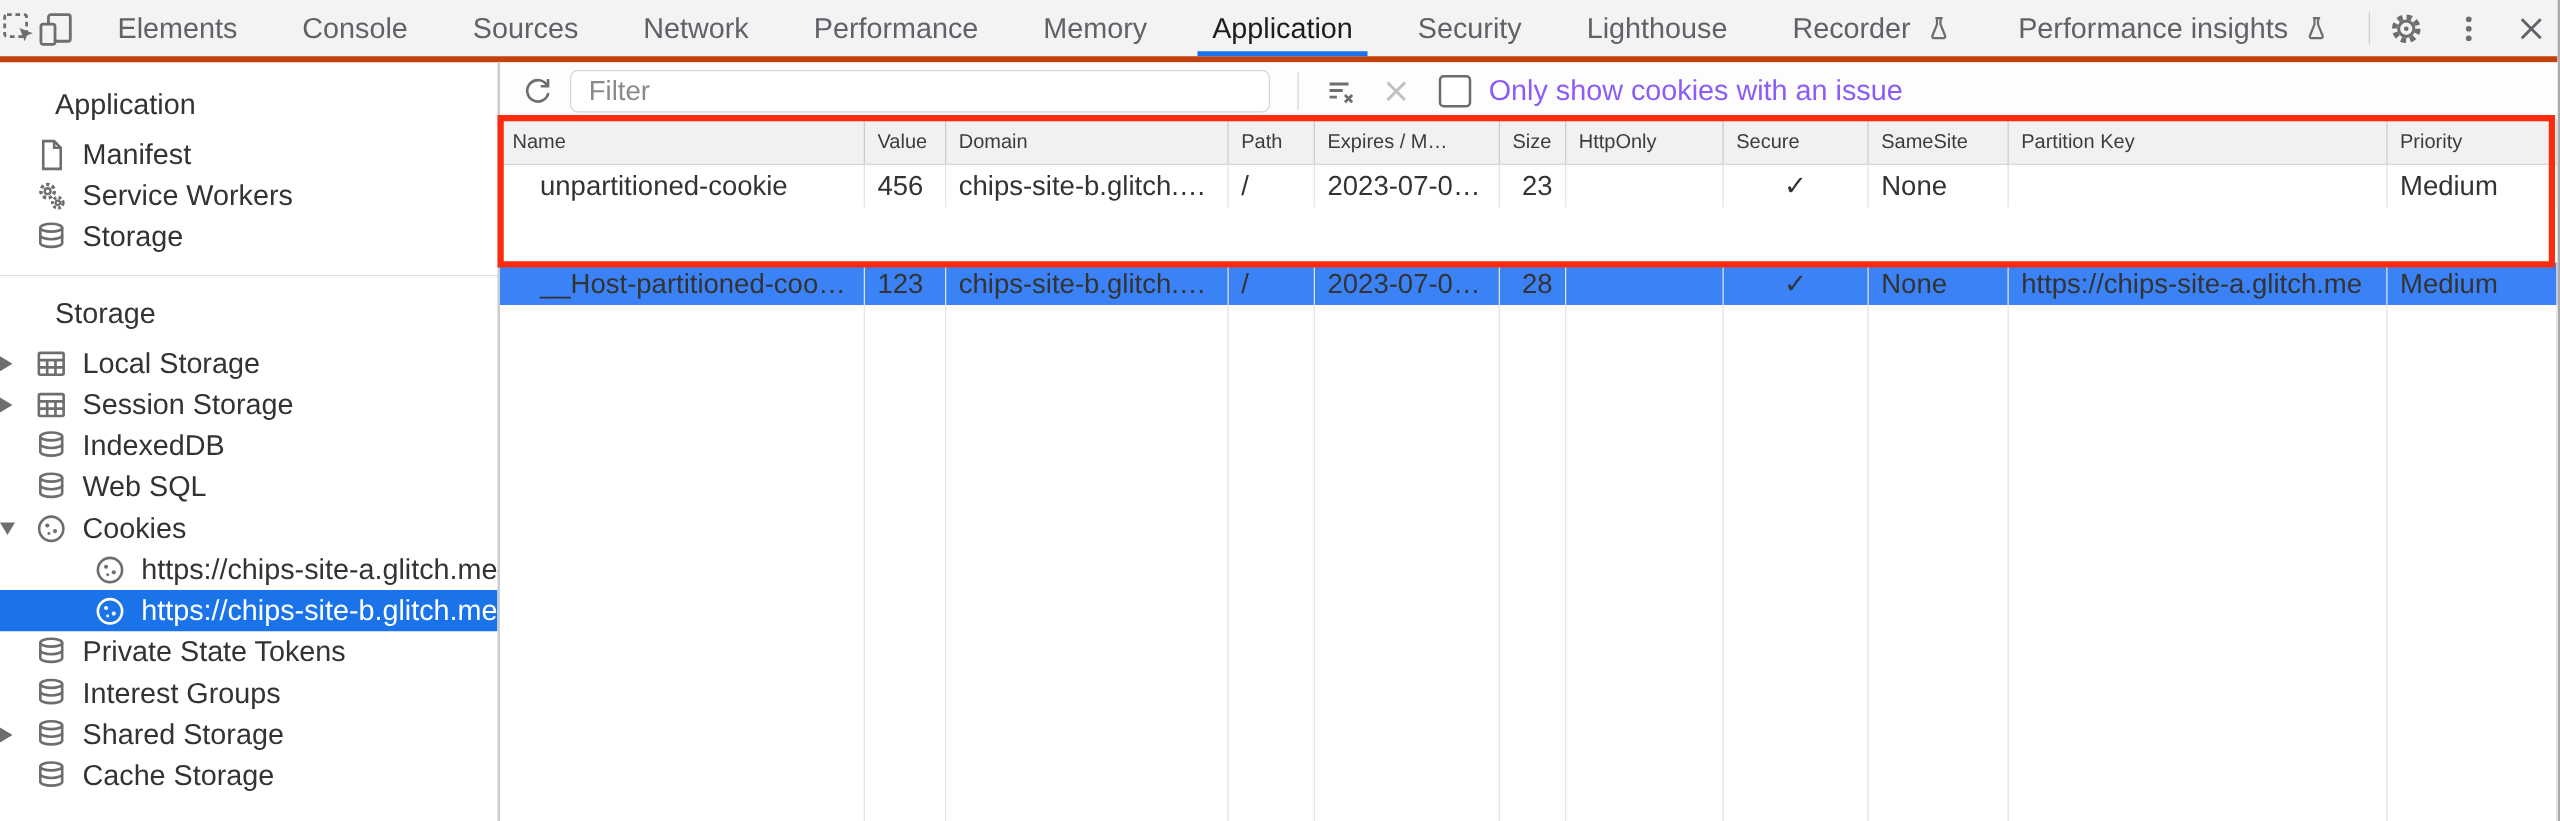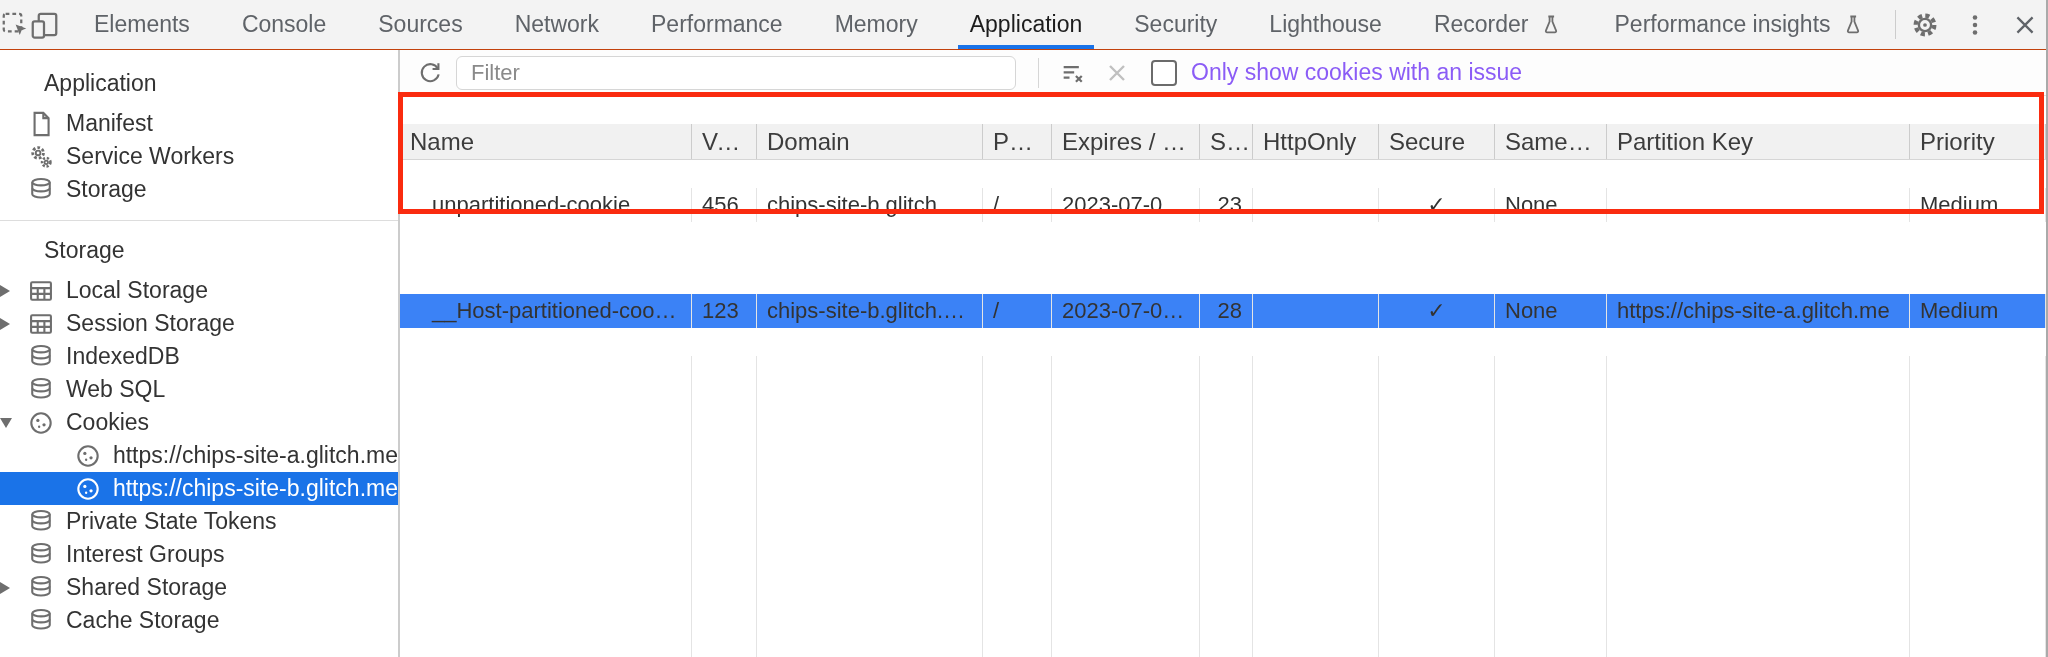--- a/index.html
+++ b/index.html
@@ -3,21 +3,21 @@
 <meta charset="utf-8">
 <style>
   * { box-sizing: border-box; margin: 0; padding: 0; }
   html,body { width:2048px; height:657px; overflow:hidden; }
   body {
     font-family: "Liberation Sans", sans-serif;
     color:#333; background:#fff; position:relative;
     border-right:2px solid #aaa;
   }
   
-  .tabbar { height:50px; background:#f3f3f3; border-bottom:1px solid #c2410c;
+  .tabbar { height:50px; background:#f3f3f3; border-bottom:5px solid #c2410c;
             display:flex; align-items:stretch; }
   .icon-btn { width:50px; display:flex; align-items:center; justify-content:center; cursor:pointer; }
   .vdiv { width:1px; background:#ccc; margin:10px 4px; }
   .tabs { display:flex; align-items:stretch; flex:1; }
   .tab { padding:0 26px; display:flex; align-items:center; gap:10px;
          font-size:23px; color:#5f6368; position:relative; white-space:nowrap; cursor:pointer; }
   .tab.selected { color:#1c1c1c; }
   .tab.selected::after { content:""; position:absolute; left:14px; right:14px; bottom:0;
          height:4px; background:#1a73e8; }
   .right-icons { display:flex; align-items:stretch; }
@@ -41,37 +41,37 @@
   .tree-item.child { padding-left:48px; }
   .tree-item.selected { background:#1a73e8; color:#ffffff; }
   .tree-item.selected .st { stroke:#fff; }
   .tree-item.selected .fl { fill:#fff; }
   .arr-r { width:0; height:0; border-left:10px solid #6e6e6e;
            border-top:6px solid transparent; border-bottom:6px solid transparent; }
   .arr-d { width:0; height:0; border-top:10px solid #6e6e6e;
            border-left:6px solid transparent; border-right:6px solid transparent; }
 
   
-  .main { flex:1; display:flex; flex-direction:column; position:relative; background:#fff;gap:28px; }
+  .main { flex:1; display:flex; flex-direction:column; position:relative; background:#fff; }
   .toolbar { height:46px; display:flex; align-items:center; padding-left:8px;
              border-bottom:1px solid #e0e0e0; background:#fdfdfd; }
   .toolbar .icon-btn { width:44px; height:40px; }
   .filter-input { width:560px; height:34px; border:1px solid #d6d6d6; border-radius:6px;
              font-size:22px; padding:0 14px; color:#333; outline:none; margin-left:4px;
              font-family:"Liberation Sans", sans-serif; }
   .filter-input::placeholder { color:#8a8a8a; }
   .tb-div { width:1px; height:30px; background:#d6d6d6; margin:0 12px 0 22px; }
   .checkbox { width:26px; height:26px; border:2px solid #6b6b6b; border-radius:4px;
              background:#fff; margin:0 14px 0 12px; cursor:pointer; }
   .cb-label { font-size:23px; color:#8b5cf6; }
 
   
   .cols { display:grid;
           grid-template-columns:292px 65px 226px 69px 148px 53px 126px 116px 112px 303px 1fr; }
-  .grid-header { height:36px; background:#f1f1f1; font-size:24px; color:#3c3c3c;
+  .grid-header { height:36px; background:#f1f1f1; font-size:16px; color:#3c3c3c;
           border-bottom:1px solid #d6d6d6; }
   .grid-header > div { border-right:1px solid #ccc; padding:0 10px; line-height:35px;
           overflow:hidden; white-space:nowrap; text-overflow:ellipsis; cursor:pointer; }
   .grid-row { height:34px; font-size:22px; }
   .grid-row > div { border-right:1px solid #e4e4e4; padding:0 10px; line-height:34px;
           overflow:hidden; white-space:nowrap; text-overflow:ellipsis; cursor:pointer; }
   .grid-row .c-name { padding-left:32px; }
   .c-num { text-align:right; }
   .c-center { text-align:center; }
   .row-stripe { background:#3b82f6;margin-top:44px; }

